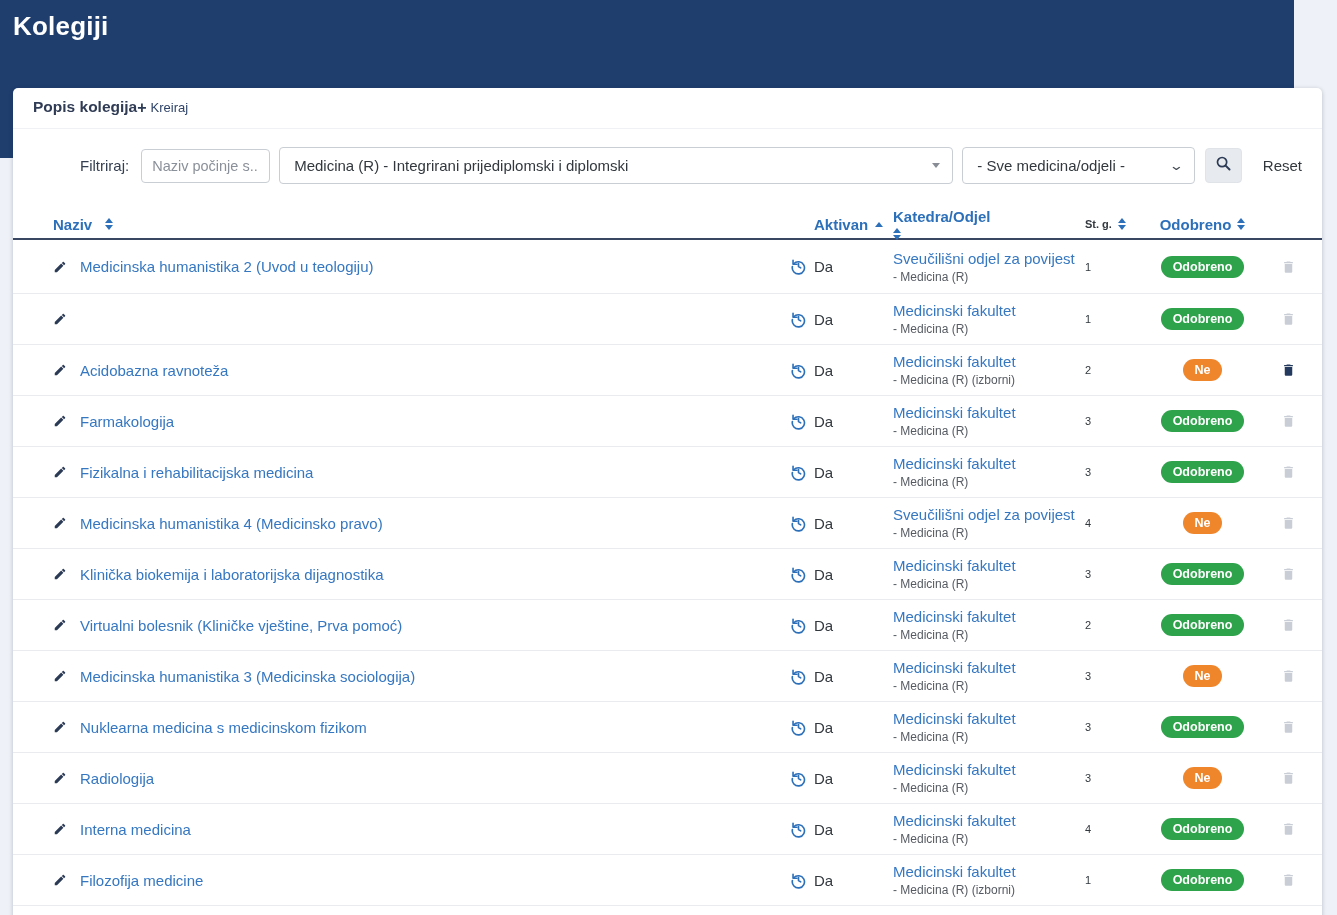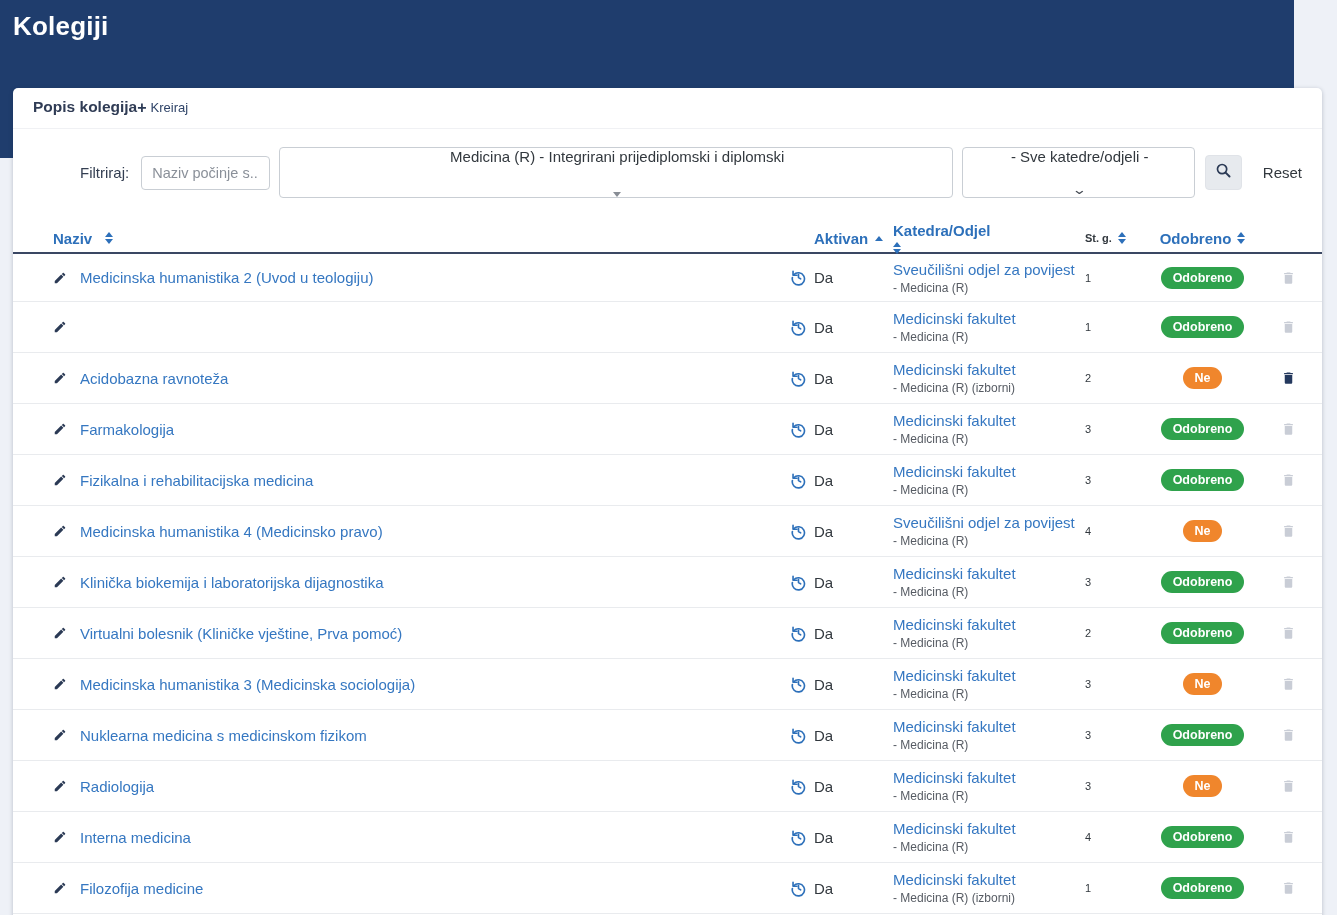--- a/index.html
+++ b/index.html
@@ -21,23 +21,23 @@
         padding:10px 20px 12px 20px; border-bottom:1px solid #f0f1f4;}
   .card-title{font-size:15.5px; font-weight:bold; color:#303c55;}
   .create-link{display:flex; align-items:center; gap:4px; font-size:13px; color:#2f4468; cursor:pointer;}
   .create-link .plus{font-weight:bold; font-size:16px; line-height:13px; color:var(--navy);}
 
   .filter-row{display:flex; align-items:center; padding:18px 20px 16px 20px; gap:9px;}
   .filter-label{font-size:15px; color:#343f52; margin-right:3px;margin-left:47px;}
   .txt-input{width:129px; height:34px; border:1px solid #c9ced4; border-radius:4px; padding:0 10px;
         font-size:14.5px; color:var(--text-dark); font-family:"Liberation Sans",sans-serif;}
   .txt-input::placeholder{color:#8a9099; text-overflow:ellipsis;}
-  .sel{height:51px; border:1px solid #c9ced4; border-radius:4px; background:#fff; display:flex;
+  .sel{height:37px; border:1px solid #c9ced4; border-radius:4px; background:#fff; display:flex;
         align-items:center; justify-content:space-between; padding:0 12px 0 14px; font-size:15px;
-        color:var(--text-dark); cursor:pointer;flex-direction:column;}
+        color:var(--text-dark); cursor:pointer;}
   .sel-program{width:716px;}
   .sel-dept{width:246px;}
   .tri-down{width:0; height:0; border-left:4.5px solid transparent; border-right:4.5px solid transparent;
         border-top:5px solid #888d95;}
   .chev{font-size:13px; color:#454b54; transform:scaleX(1.4);}
   .search-btn{width:39px; height:35px; background:#e7eaee; border:1px solid #e0e3e8; border-radius:4px;
         display:flex; align-items:center; justify-content:center; cursor:pointer; margin-left:1px;}
   .reset-link{font-size:15px; color:var(--text-dark); margin-left:12px; cursor:pointer;}
 
   .table{margin-top:8px;}
@@ -49,21 +49,21 @@
   .th.c-active{padding-left:24px;}
   .th.c-year{padding-left:13px;}
   .th.c-status{justify-content:center;}
   .sort{display:inline-flex; flex-direction:column; gap:2px;}
   .car-up{width:0;height:0;border-left:4px solid transparent;border-right:4px solid transparent;
         border-bottom:5px solid var(--accent-blue);}
   .car-down{width:0;height:0;border-left:4px solid transparent;border-right:4px solid transparent;
         border-top:5px solid var(--accent-blue);}
 
   .trow{height:51px; border-bottom:1px solid var(--row-border);}
-  .trow:first-child{height:48px;}
+  .trow:first-child{height:54px;}
   .cell{display:flex; align-items:center; min-width:0;}
   .c-name{gap:13px; padding-right:10px;margin-left:20px;}
   .edit-btn{display:inline-flex; cursor:pointer; flex:none;}
   .link{color:var(--link-blue); font-size:15px; text-decoration:none; cursor:pointer; white-space:nowrap;}
   .c-active{gap:7px;}
   .hist{display:inline-flex; cursor:pointer;}
   .active-val{font-size:15px; color:var(--text-dark);}
   .c-dept{flex-direction:column; align-items:flex-start; justify-content:center; gap:3px;}
   .c-dept .sub{font-size:12px; color:var(--muted-text); white-space:nowrap;}
   .c-year{font-size:11px; color:var(--text-dark); padding-left:13px;}
@@ -93,21 +93,21 @@
   </div>
 
   <div class="filter-row">
     <span class="filter-label">Filtriraj:</span>
     <input class="txt-input" type="text" placeholder="Naziv počinje s..." style="">
     <div class="sel sel-program">
       <span>Medicina (R) - Integrirani prijediplomski i diplomski</span>
       <span class="tri-down"></span>
     </div>
     <div class="sel sel-dept">
-      <span>- Sve katedre/odjeli -</span>
+      <span>- Sve medicina/odjeli -</span>
       <span class="chev">⌄</span>
     </div>
     <div class="search-btn">
       <span>
         <svg width="17" height="17" viewBox="0 0 24 24">
             <circle cx="10" cy="10" r="6.5" fill="none" stroke="#2b3a55" stroke-width="2.4"></circle>
             <line x1="15" y1="15" x2="20.5" y2="20.5" stroke="#2b3a55" stroke-width="2.8" stroke-linecap="round"></line>
           </svg>
       </span>
     </div>

